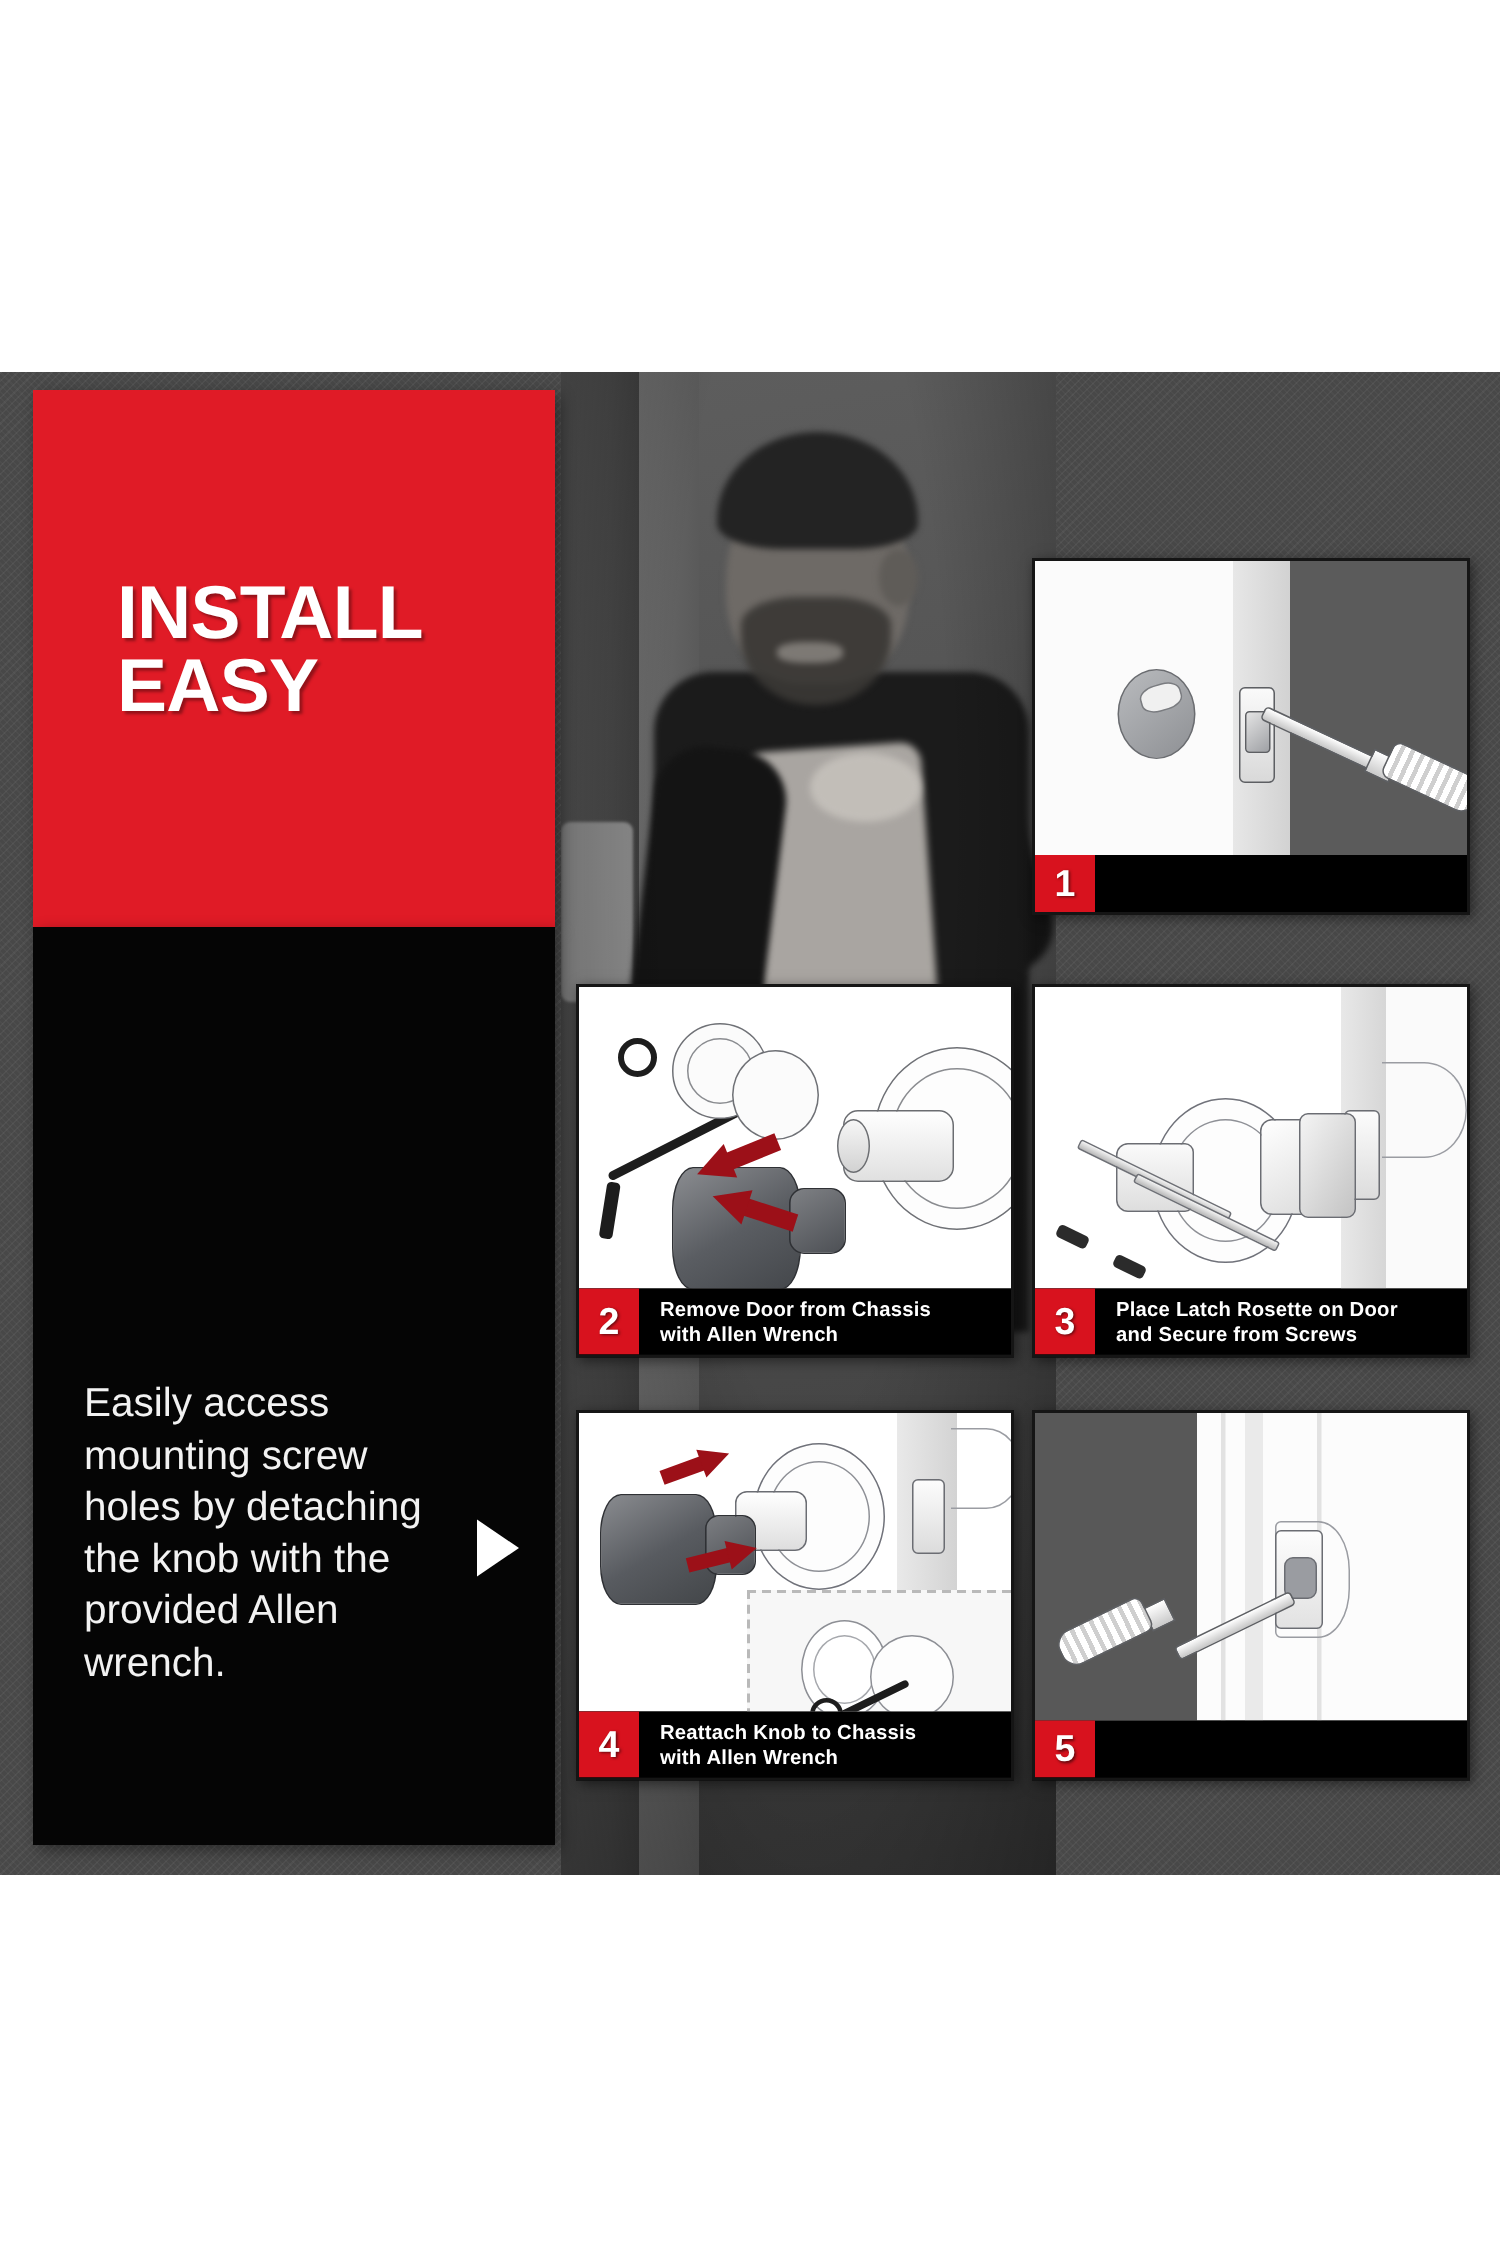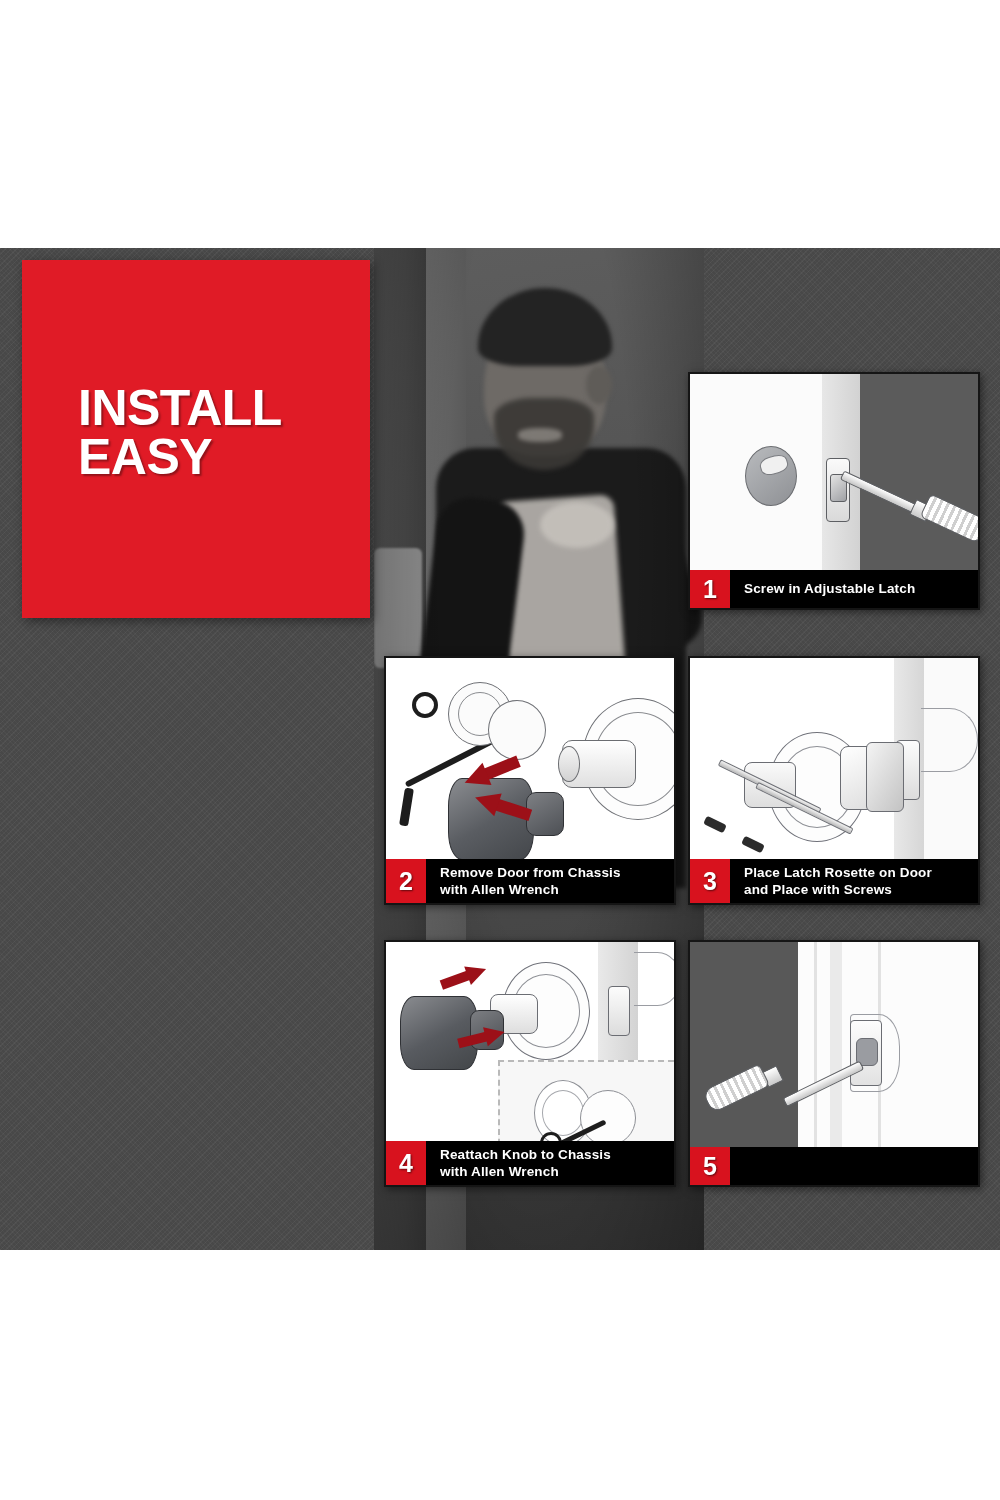--- a/index.html
+++ b/index.html
@@ -250,39 +250,40 @@
       <div class="ph-vign"></div>
     </div>
 
     <div class="redblock">
       <div class="title">
         <span>INSTALL</span>
         <span>EASY</span>
       </div>
     </div>
 
+    <div class="blackblock">
+      <div class="blurb">Easily access mounting screw holes by detaching the knob with the provided Allen wrench.</div>
+      <div class="play-tri"></div>
+    </div>
 
     <div class="panel" style="left:688px;top:124px;width:288px;height:234px;">
       <div class="art">
         <div class="p1-doorface"></div>
         <div class="p1-edge"></div>
         <div class="p1-bg"></div>
         <div class="p1-bore"></div>
         <div class="p1-bore-in"></div>
         <div class="p1-latchplate"></div>
         <div class="p1-latchtng"></div>
         <div class="p1-sdshaft"></div>
         <div class="p1-sdcol"></div>
         <div class="p1-sdgrip"></div>
       </div>
       <div class="capbar">
         <div class="badge">1</div>
-        <div class="caption">
-          <span>Screw in Adjustable Latch</span>
-        </div>
       </div>
     </div>
 
     <div class="panel tall" style="left:384px;top:408px;width:288px;height:245px;">
       <div class="art">
         <div class="p2-wrench">
           <div class="s1"></div>
           <div class="s2"></div>
         </div>
         <div class="p2-ring"></div>
@@ -326,21 +327,21 @@
         <div class="p3-hubnut"></div>
         <div class="p3-scr" style="left:18px;top:150px;width:110px;transform:rotate(26deg);transform-origin:100% 50%;"></div>
         <div class="p3-scrhead" style="left:14px;top:162px;transform:rotate(26deg);"></div>
         <div class="p3-scr" style="left:56px;top:170px;width:104px;transform:rotate(26deg);transform-origin:100% 50%;"></div>
         <div class="p3-scrhead" style="left:52px;top:182px;transform:rotate(26deg);"></div>
       </div>
       <div class="capbar">
         <div class="badge">3</div>
         <div class="caption">
           <span>Place Latch Rosette on Door</span>
-          <span>and Place with Screws</span>
+          <span>and Secure from Screws</span>
         </div>
       </div>
     </div>
 
     <div class="panel tall" style="left:384px;top:692px;width:288px;height:243px;">
       <div class="art">
         <div class="p4-door"></div>
         <div class="p4-curve"></div>
         <div class="p4-strike"></div>
         <div class="p4-ros"></div>

